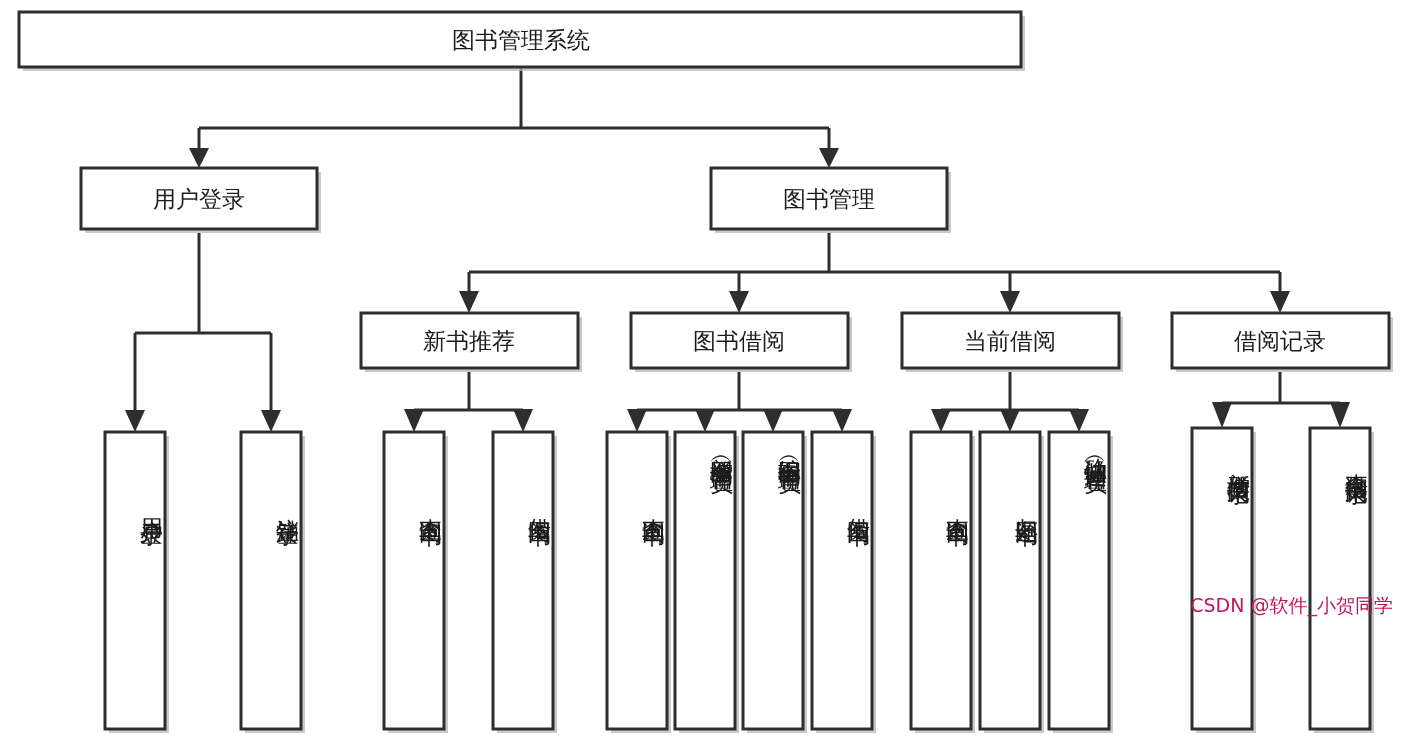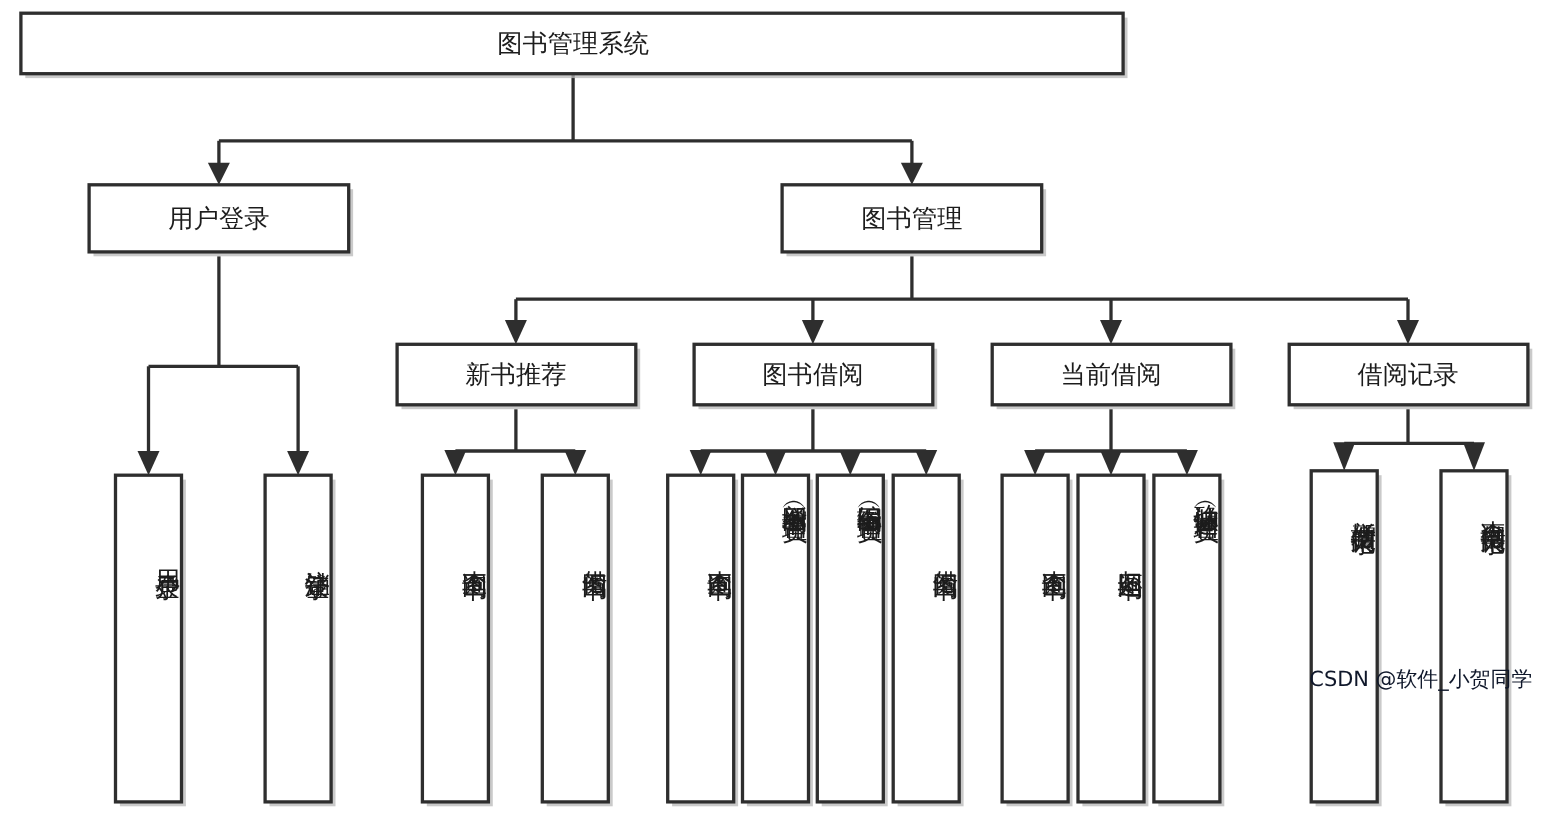--- a/index.html
+++ b/index.html
@@ -60,24 +60,24 @@
     line-height: 1.18;
     color: #1c1c1c;
     letter-spacing: 2px;
     white-space: nowrap;
     text-align: center;
     user-select: none;
   }
   .watermark {
     position: absolute;
     right: 12px;
-    bottom: 0;
+    bottom: 12px;
     font-family: "DejaVu Sans", "Liberation Sans", sans-serif;
     font-size: 19px;
-    color: #0f172a;
+    color: #be185d;
     white-space: nowrap;
     user-select: none;
   }
 </style>
 </head>
 <body>
 
 <div id="diagram-root">
 
   <svg id="flowchart" viewBox="0 0 1405 747">

